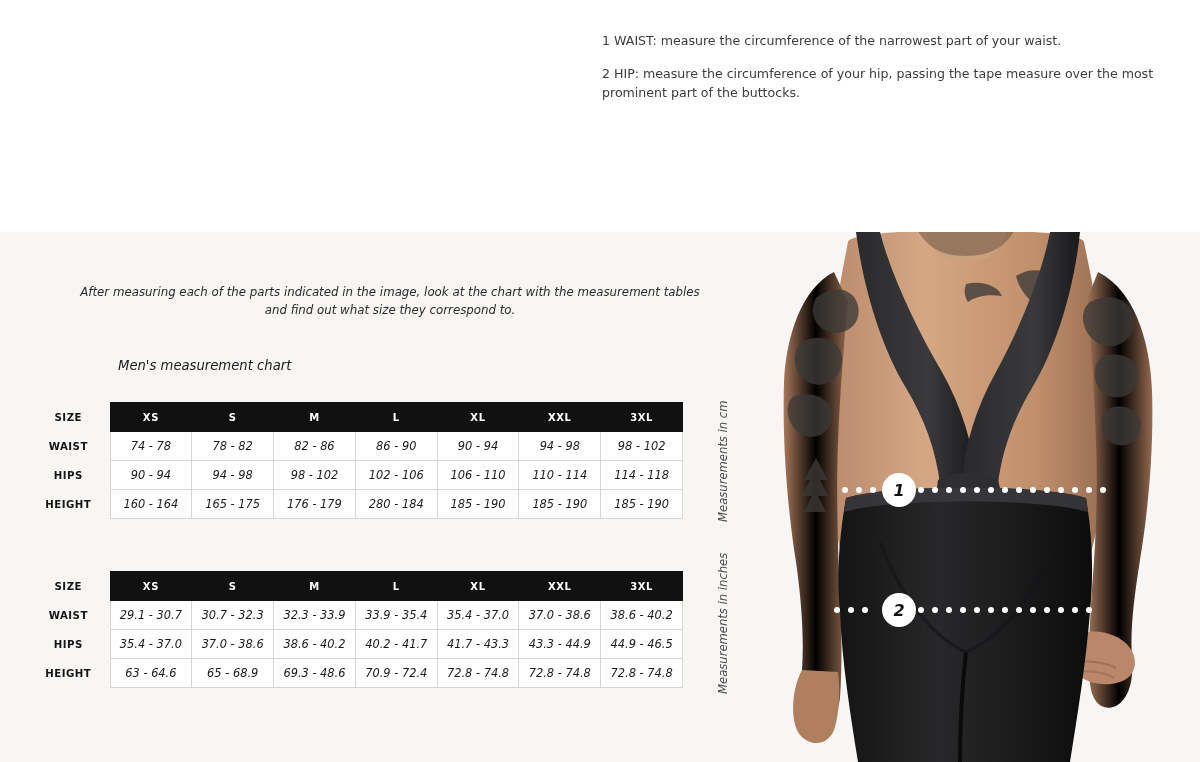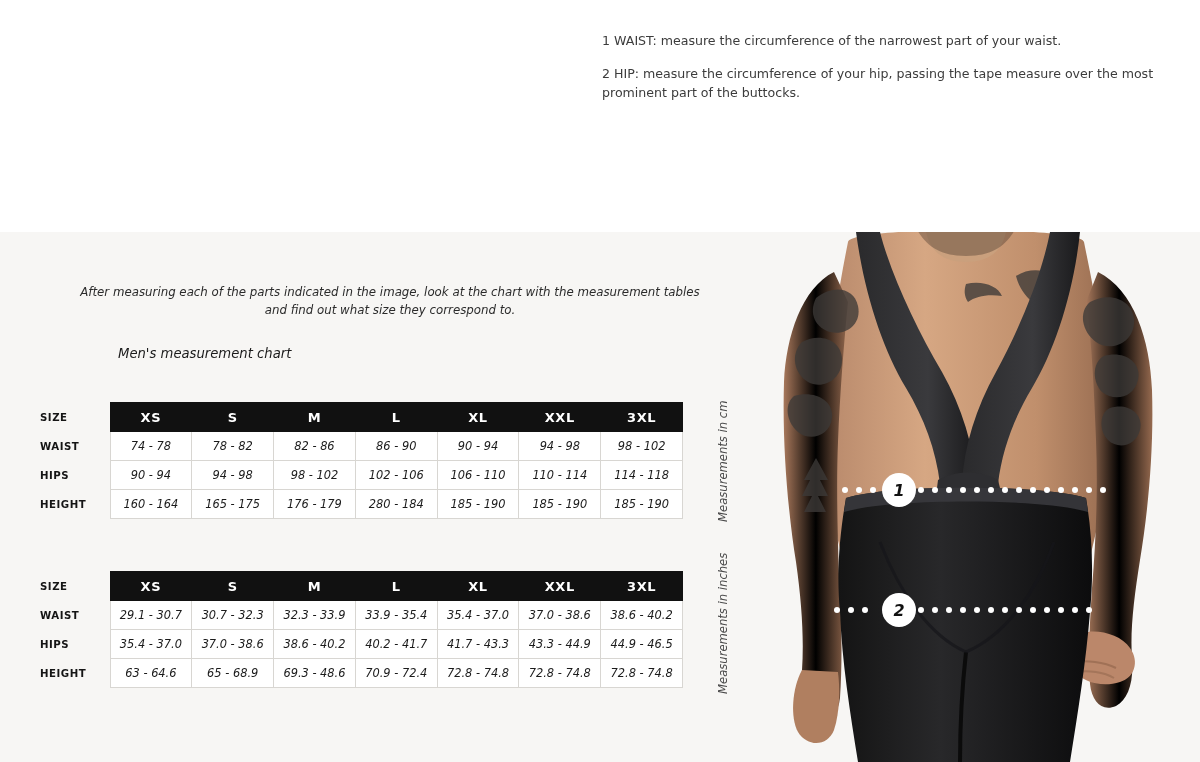--- a/index.html
+++ b/index.html
@@ -72,21 +72,21 @@
     font-family: "DejaVu Sans", sans-serif;
     font-style: italic;
     font-size: 11.8px;
     line-height: 1.5;
     color: #2b2b2b;
     text-align: center;
   }
 
   .chart-heading {
     position: absolute;
-    left: 118px; top: 114px;
+    left: 118px; top: 126px;
     font-family: "DejaVu Sans", sans-serif;
     font-style: italic;
     font-size: 13.2px;
     color: #1b1b1b;
   }
 
   
   .table-wrap { position: absolute; }
   .table-wrap.cm { left: 38px; top: 170px; }
   .table-wrap.inch { left: 38px; top: 339px; }
@@ -107,36 +107,36 @@
     color: #1b1b1b;
     background: #ffffff;
     padding: 0 2px;
     white-space: nowrap;
   }
   
   table.size-table .rowlabel {
     width: 72px;
     border: none;
     background: transparent;
-    text-align: left;
+    text-align: center;
     padding-right: 13px;
     font-style: normal;
     font-weight: bold;
     font-size: 10.2px;
     letter-spacing: 0.5px;
     color: #151515;
     text-transform: uppercase;
   }
   
   table.size-table thead td.hcell {
     background: #111111;
     color: #ffffff;
     font-style: normal;
     font-weight: bold;
-    font-size: 13px;
+    font-size: 10px;
     letter-spacing: 0.6px;
     border-color: #111111;
   }
   table.size-table thead td.rowlabel {
     background: transparent;
     color: #151515;
   }
 
   
   .vcaption {

